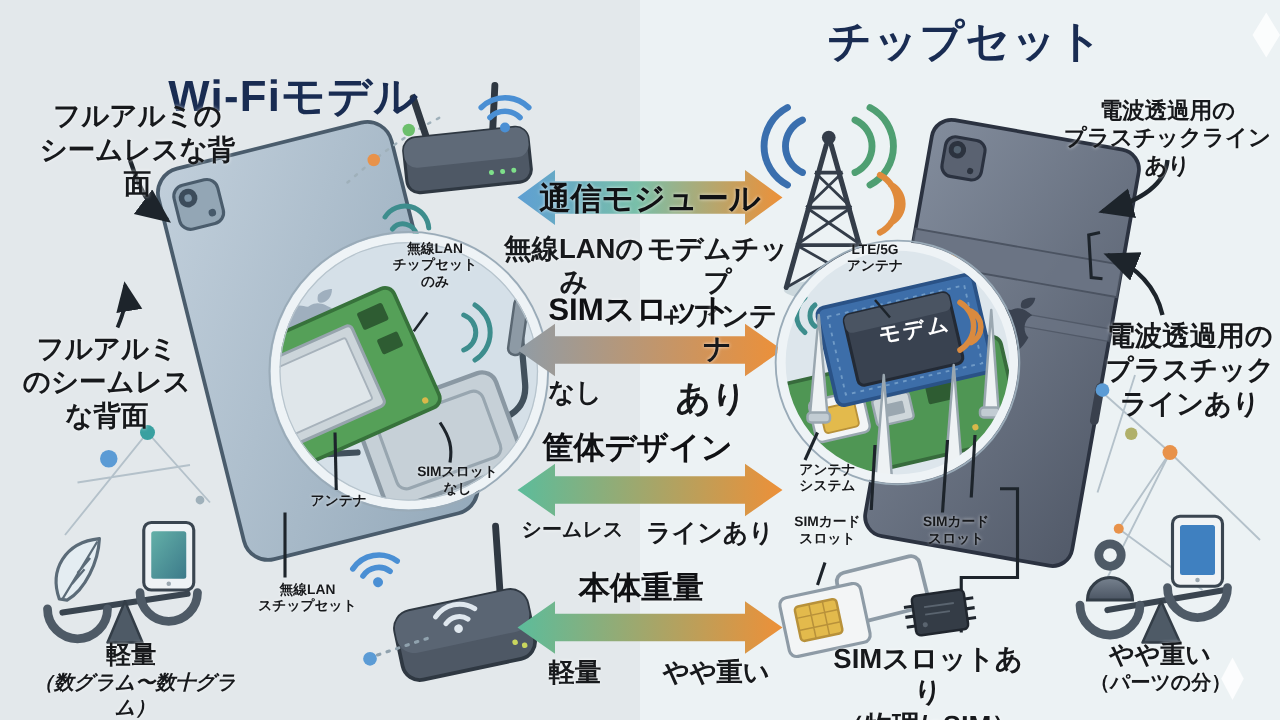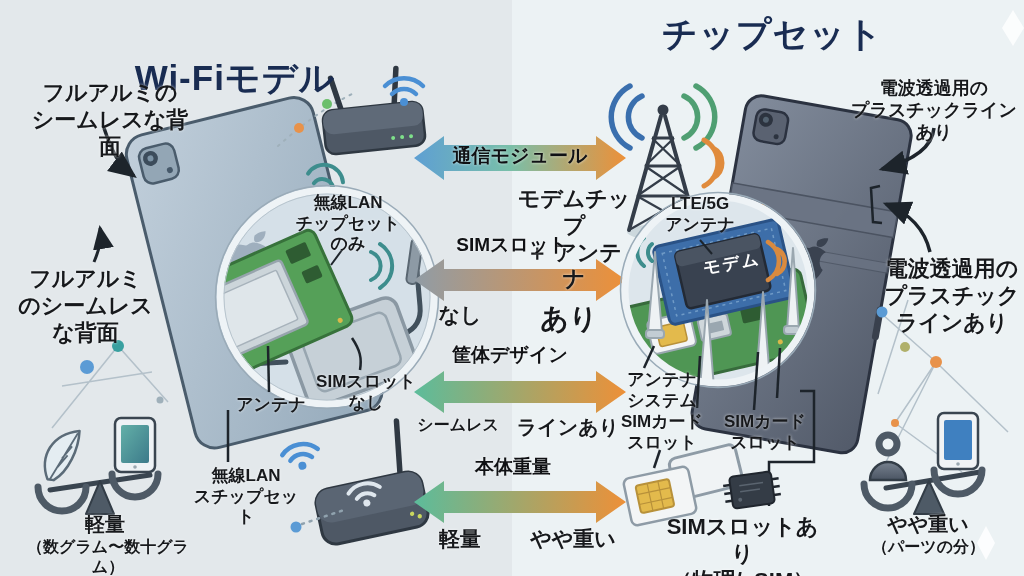--- a/index.html
+++ b/index.html
@@ -8,23 +8,23 @@
     background:linear-gradient(90deg,#e3e8eb 0 50%,#ecf2f4 50% 100%);
     font-family:"Liberation Sans","DejaVu Sans",sans-serif;
   }
   .art{position:absolute;left:0;top:0;width:1024px;height:576px;}
   .lbl{
     position:absolute;white-space:pre-line;text-align:center;
     color:#17191c;font-weight:bold;line-height:1.22;
     text-shadow:0 0 3px rgba(255,255,255,.75);
   }
   .title{font-size:35px;color:#192c52;line-height:1.05;text-shadow:none;letter-spacing:1px;}
-  .rowtitle{font-size:19px;color:#101114;}
+  .rowtitle{font-size:25px;color:#101114;}
   .value{font-size:22px;}
-  .small{font-size:17px;}
+  .small{font-size:11px;}
   .note{font-size:16px;}
   .onchip{color:#ffffff;text-shadow:none;font-size:17px;letter-spacing:2px;transform:rotate(-10deg);}
 </style>
 </head>
 <body>
 
 <div class="stage">
 
   <svg class="art" viewBox="0 0 1024 576">
     <defs>
@@ -326,23 +326,24 @@
 な背面</div>
   <div class="lbl small" style="left:293px;top:193px;width:110px;">無線LAN
 チップセット
 のみ</div>
   <div class="lbl small" style="left:231px;top:395px;width:80px;">アンテナ</div>
   <div class="lbl small" style="left:316px;top:372px;width:100px;">SIMスロット
 なし</div>
   <div class="lbl small" style="left:191px;top:466px;width:110px;">無線LAN
 スチップセット</div>
   <div class="lbl" style="left:60px;top:512px;width:90px;font-size:20px;">軽量</div>
-  <div class="lbl note" style="left:13px;top:537px;width:190px;">（数グラム〜数十グラム）</div>
+  <div class="lbl note" style="left:13px;top:537px;width:190px;font-style:italic;">（数グラム〜数十グラム）</div>
 
   <div class="lbl rowtitle" style="left:430px;top:144px;width:180px;">通信モジュール</div>
+  <div class="lbl value" style="left:403px;top:186px;width:112px;">無線LANのみ</div>
   <div class="lbl value" style="left:517px;top:186px;width:114px;">モデムチップ
 ＋ アンテナ</div>
 
   <div class="lbl rowtitle" style="left:432px;top:233px;width:160px;">SIMスロット</div>
   <div class="lbl" style="left:425px;top:302px;width:70px;font-size:21px;">なし</div>
   <div class="lbl" style="left:534px;top:302px;width:70px;font-size:28px;">あり</div>
 
   <div class="lbl rowtitle" style="left:430px;top:343px;width:160px;">筐体デザイン</div>
   <div class="lbl" style="left:403px;top:415px;width:110px;font-size:16px;">シームレス</div>
   <div class="lbl" style="left:514px;top:415px;width:108px;font-size:20px;">ラインあり</div>

